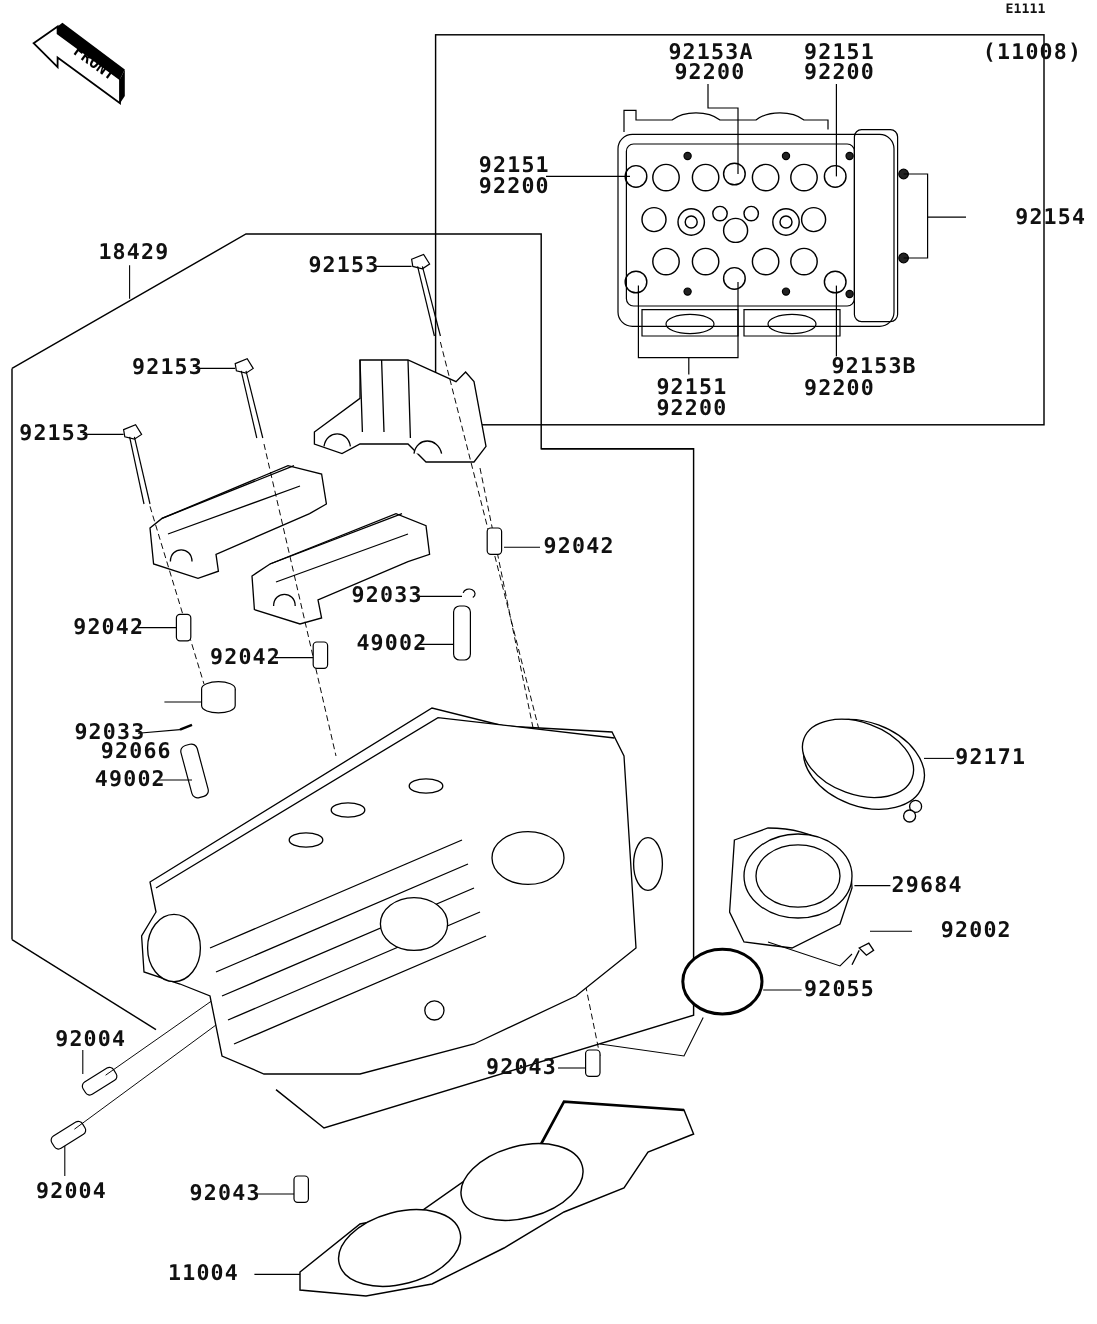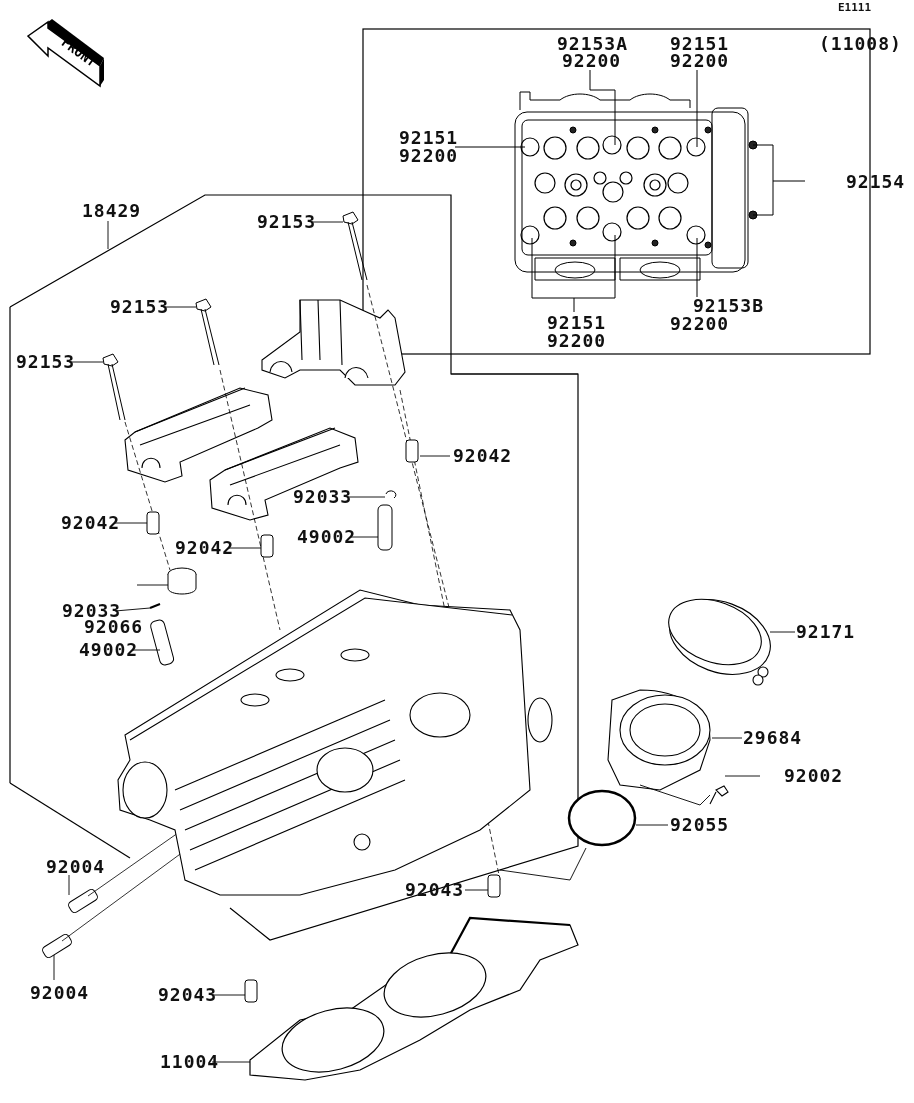--- a/index.html
+++ b/index.html
@@ -241,14 +241,14 @@
   <div class="lbl" style="left:62px;  top:603px;">92033</div>
   <div class="lbl" style="left:79px;  top:642px;">49002</div>
   <div class="lbl" style="left:796px; top:624px;">92171</div>
   <div class="lbl" style="left:743px; top:730px;">29684</div>
   <div class="lbl" style="left:761px; top:768px;margin-left:23px;">92002</div>
   <div class="lbl" style="left:670px; top:817px;">92055</div>
   <div class="lbl" style="left:46px;  top:859px;">92004</div>
   <div class="lbl" style="left:30px;  top:985px;">92004</div>
   <div class="lbl" style="left:405px; top:882px;">92043</div>
   <div class="lbl" style="left:158px; top:987px;">92043</div>
-  <div class="lbl" style="left:160px; top:1054px;">11004</div>
+  <div class="lbl" style="left:140px; top:1054px;">11004</div>
 </div>
 
 </body></html>

